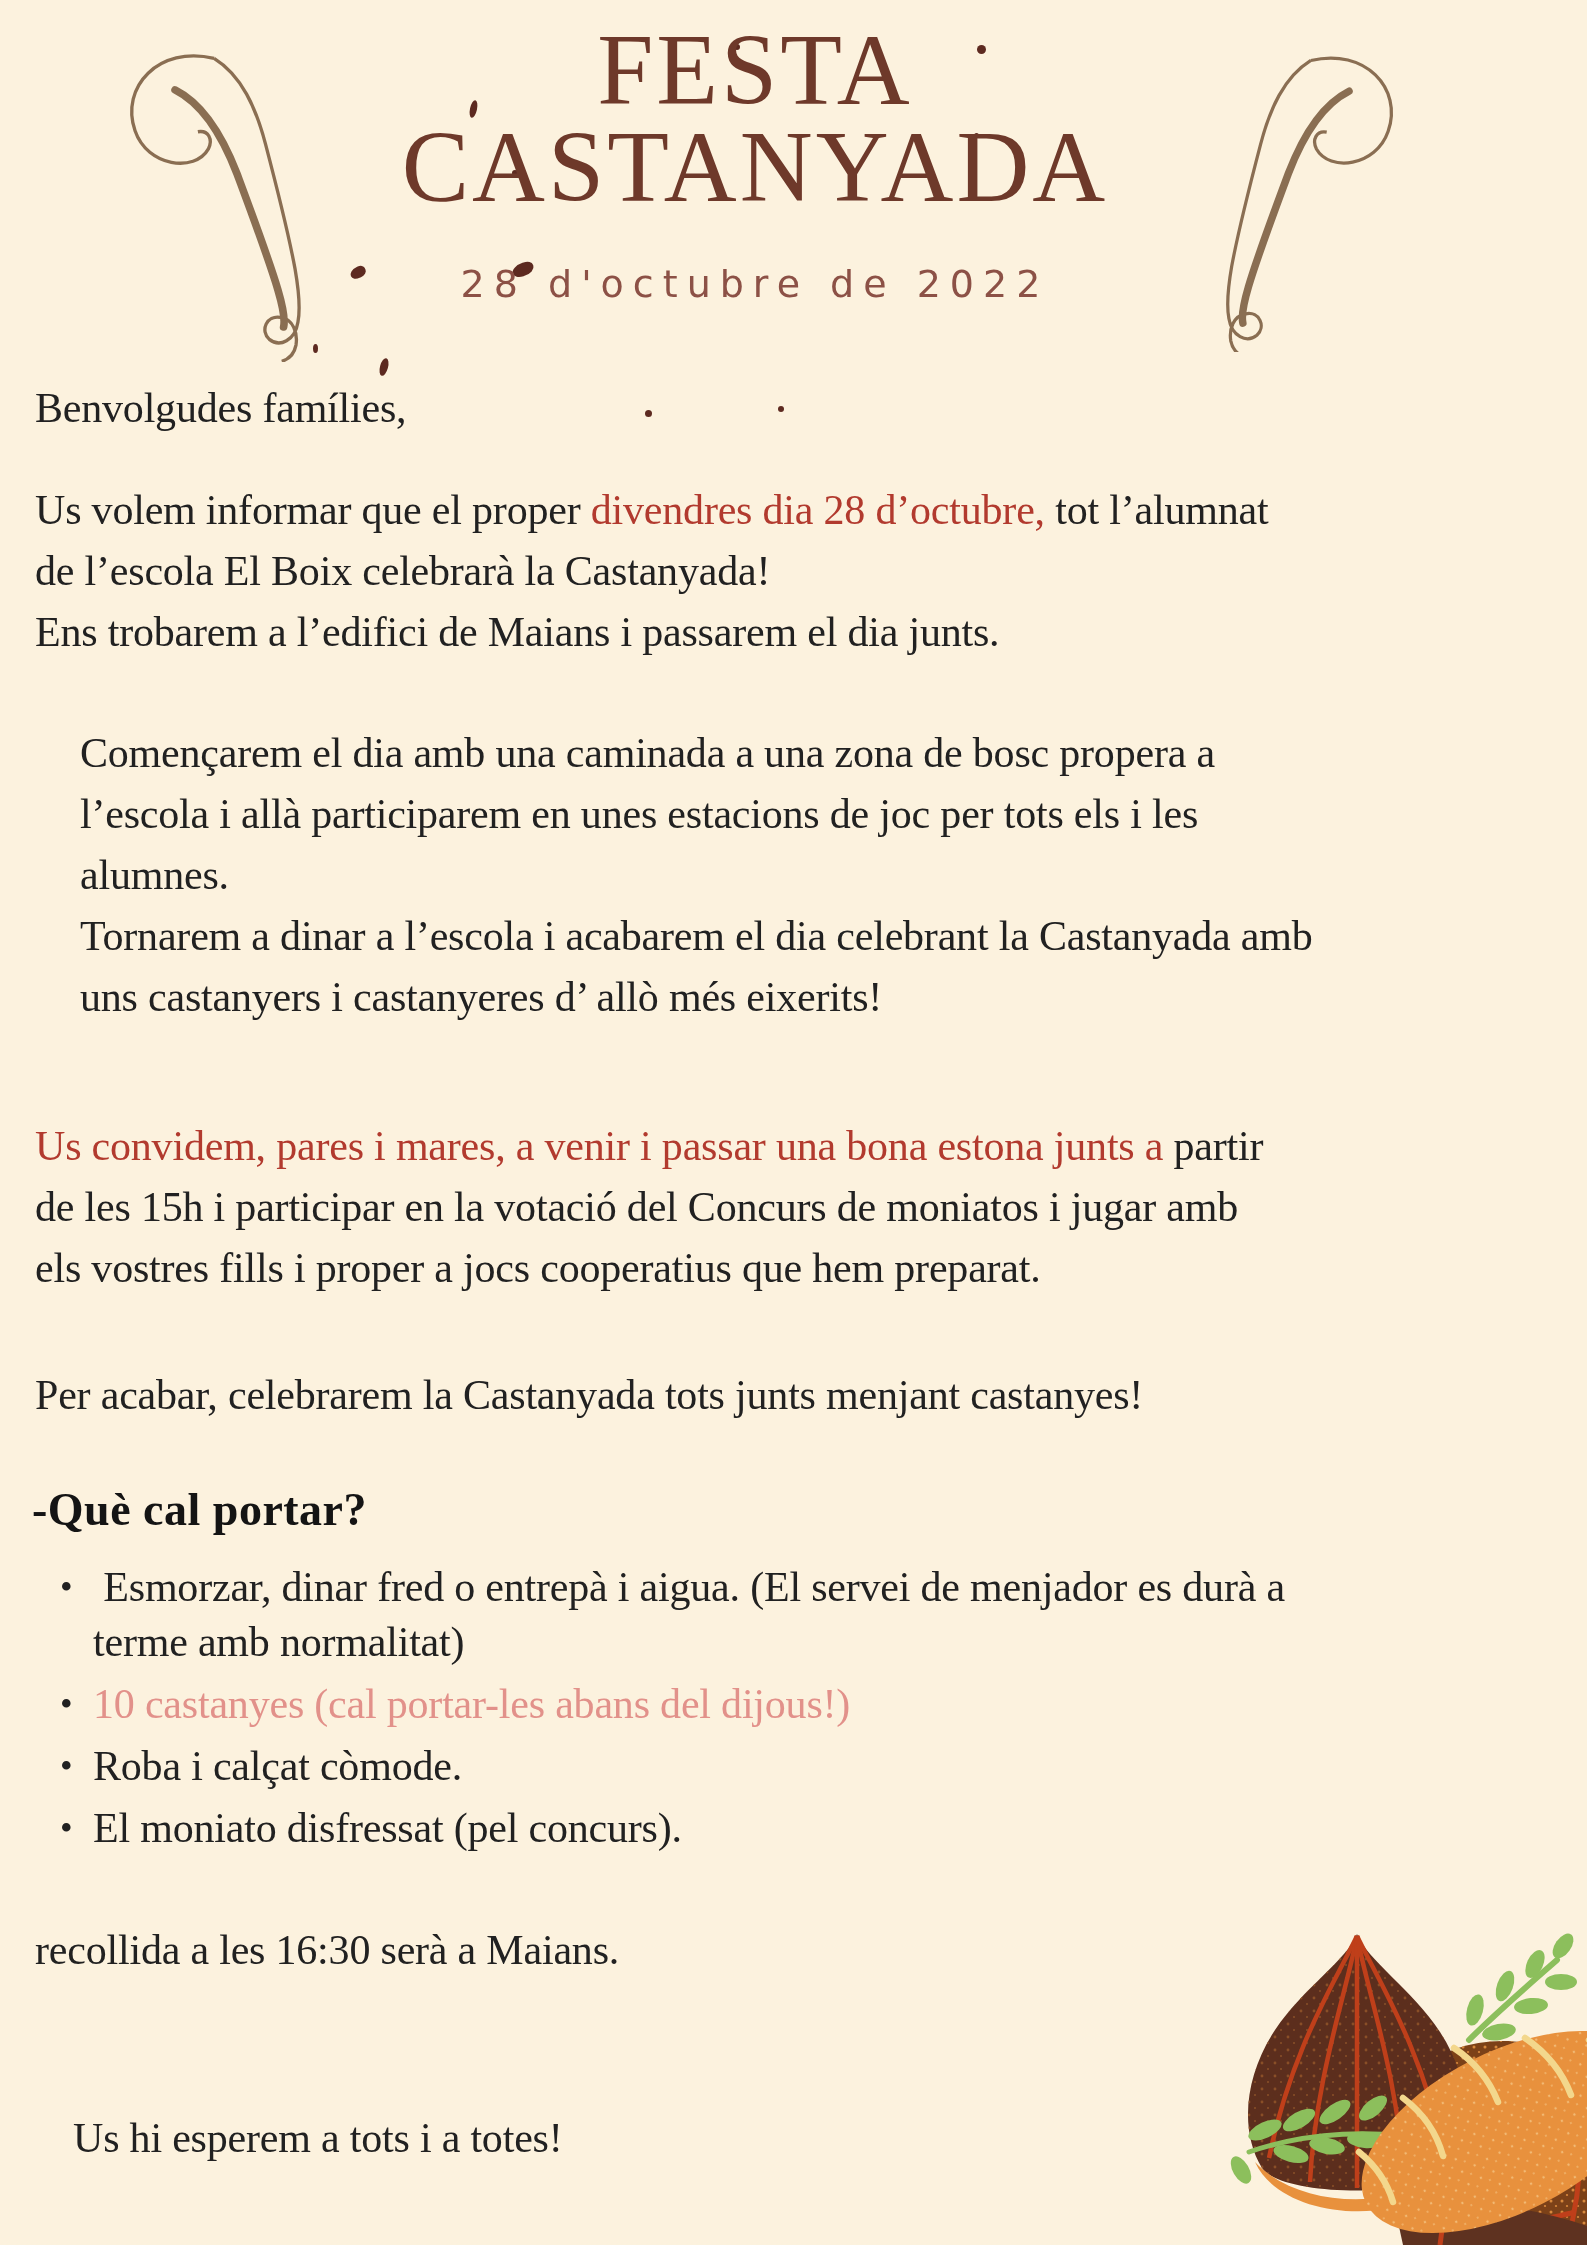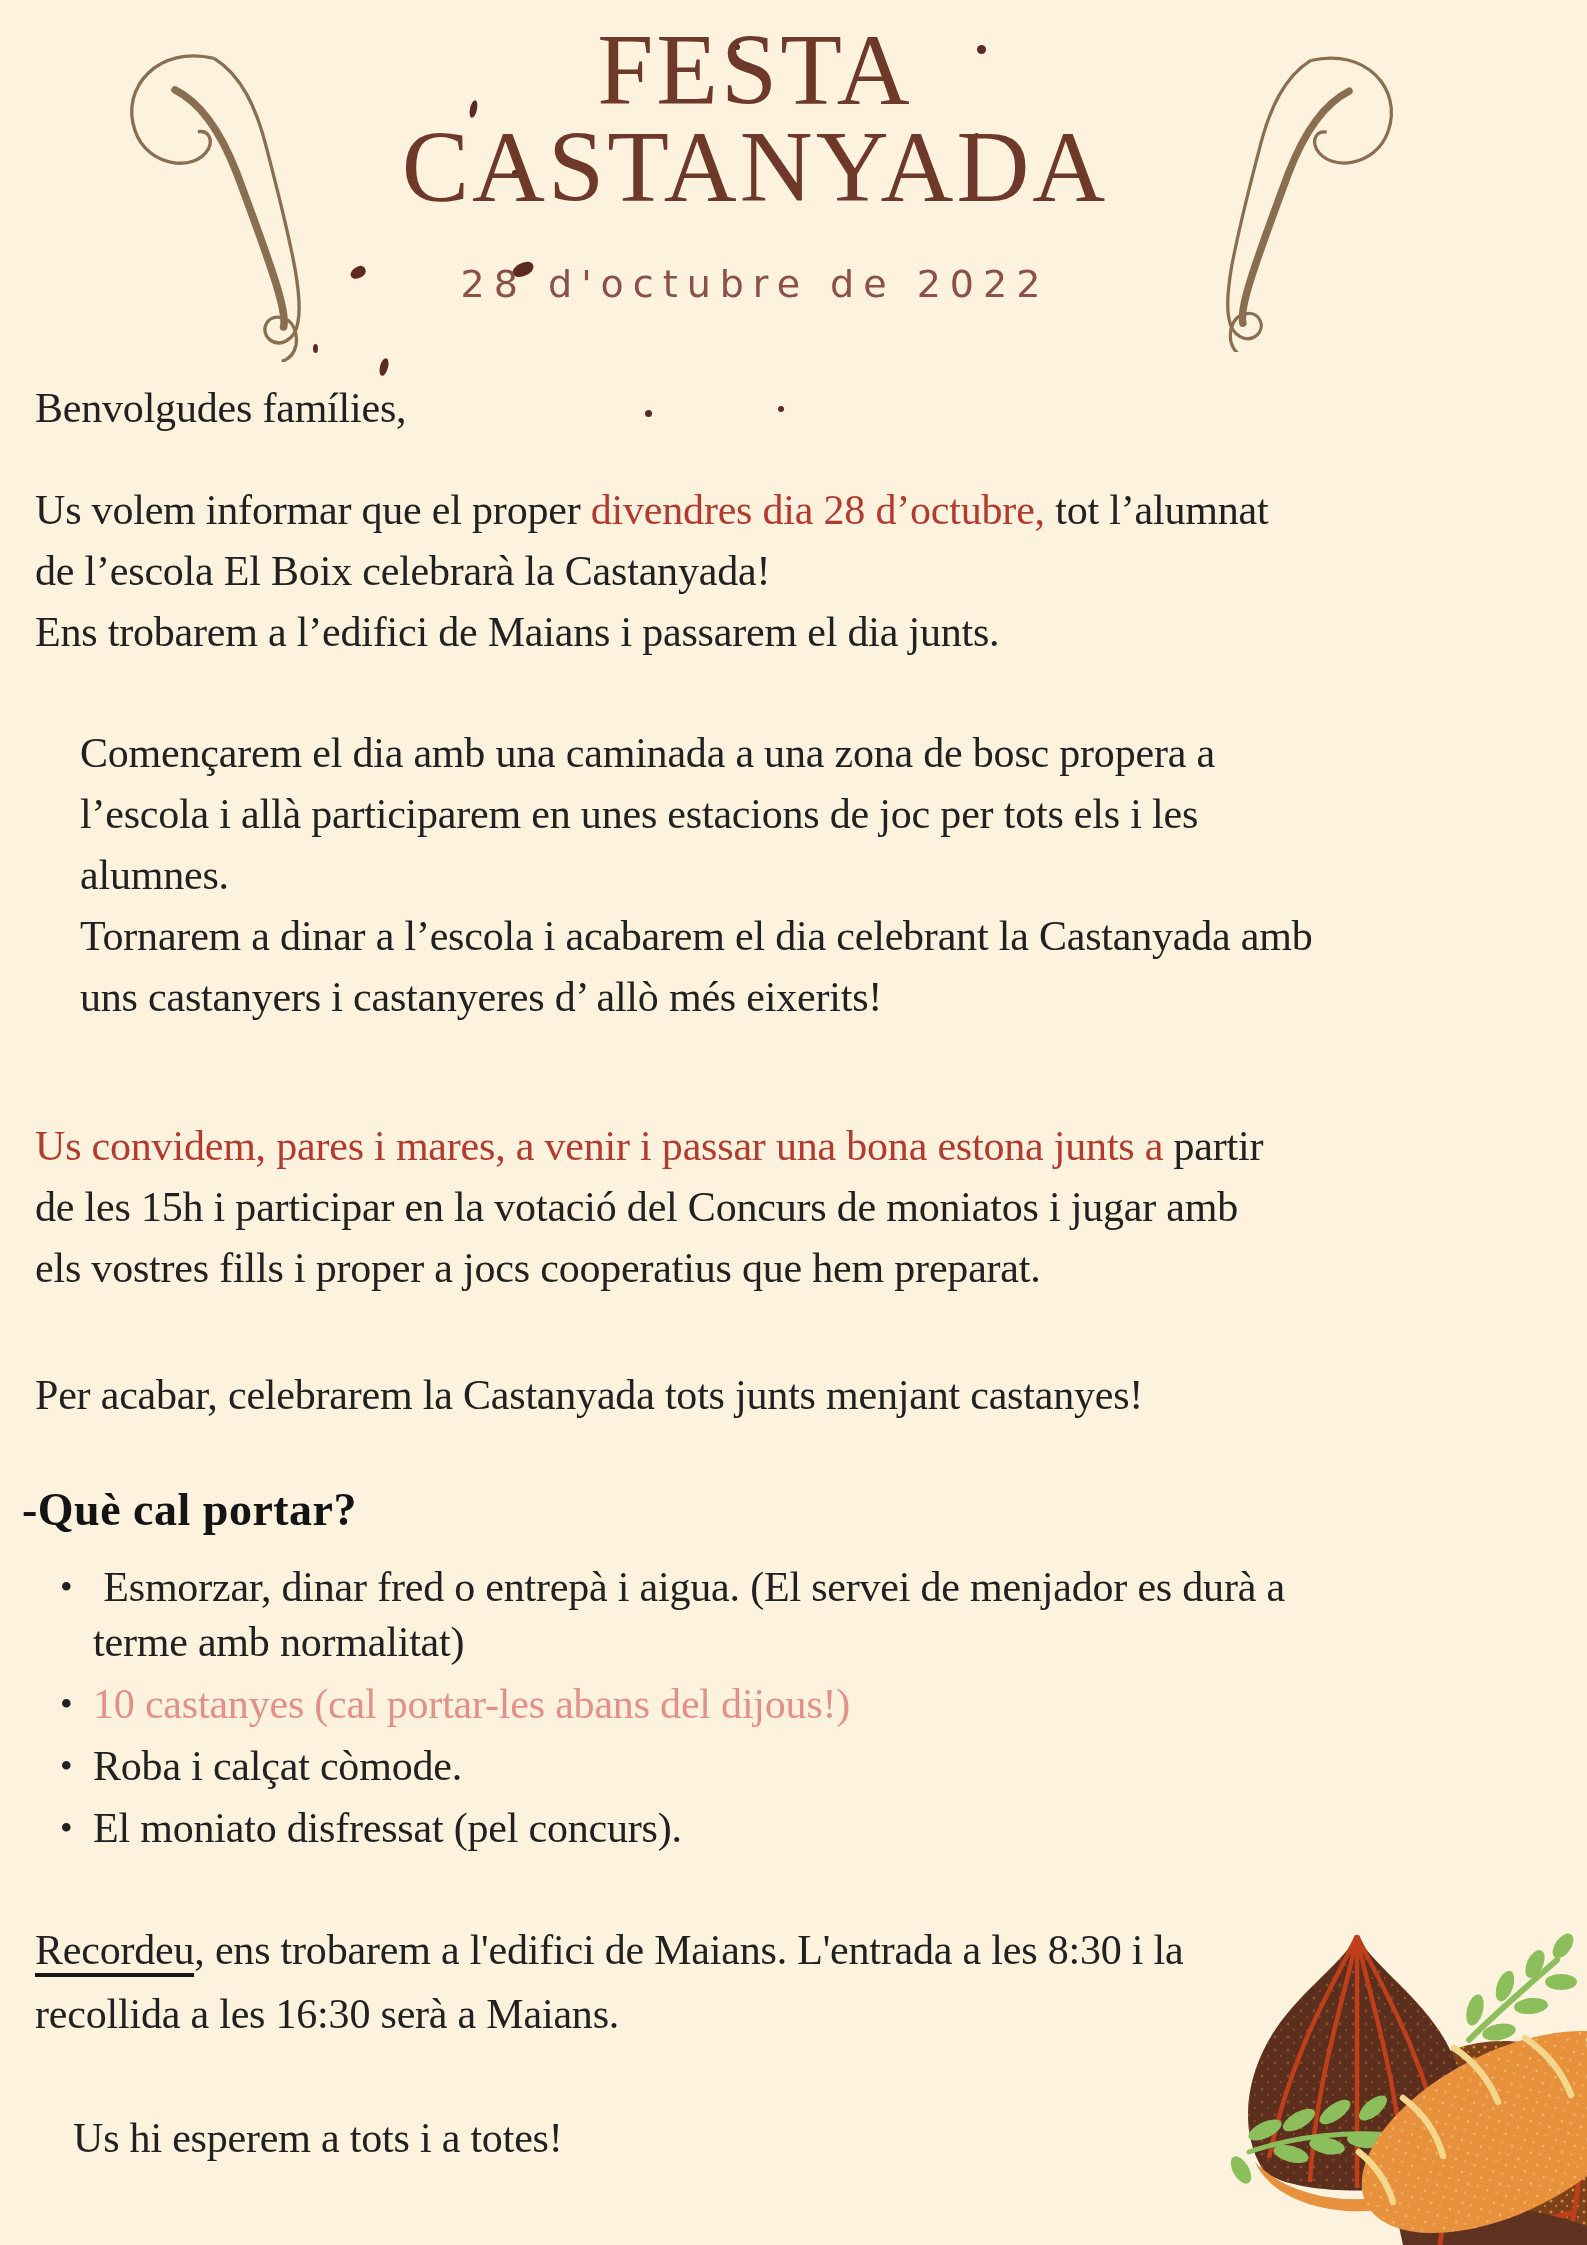--- a/index.html
+++ b/index.html
@@ -51,21 +51,21 @@
   .line{display:block;white-space:pre;}
   .red{color:var(--c-red,#b23a2e);}
   .pink{color:var(--c-pink,#e2918a);}
   .u{border-bottom:4px solid #161616;}
 
   #greeting{left:35px;top:378px;}
   #para1{left:35px;top:480px;}
   #para2{left:35px;top:723px;margin-left:45px;}
   #para3{left:35px;top:1116px;}
   #para4{left:35px;top:1365px;}
-  #heading{left:22px;top:1479px;font-size:46px;font-weight:700;letter-spacing:0.5px;color:#141414;}
+  #heading{left:32px;top:1479px;font-size:46px;font-weight:700;letter-spacing:0.5px;color:#141414;}
   #reminder{left:35px;top:1918px;line-height:64px;}
   #closing{left:35px;top:2108px;margin-left:38px;}
 
   
   #bullets{position:absolute;left:60px;top:1560px;margin:0;padding:0;list-style:none;
            font-size:42px;line-height:55px;letter-spacing:-0.2px;}
   #bullets li{display:flex;margin-bottom:7px;}
   .dot{width:33px;flex:none;font-size:36px;}
   .btxt{flex:1;}
 
@@ -233,20 +233,19 @@
     </li>
     <li>
       <span class="dot">•</span>
       <span class="btxt">
           <span class="line"><span>El moniato disfressat (pel concurs).</span></span>
         </span>
     </li>
   </ul>
 
   <div class="block" id="reminder">
-      <span class="line"><span class="u">Recordeu</span><span>, ens trobarem a l'edifici de Maians. L'entrada a les 8:30 i la</span></span>
       <span class="line"><span>recollida a les 16:30 serà a Maians.</span></span>
     </div>
   <div class="block" id="closing">
       <span class="line"><span>Us hi esperem a tots i a totes!</span></span>
     </div>
 
 </div>
 
 </body></html>

